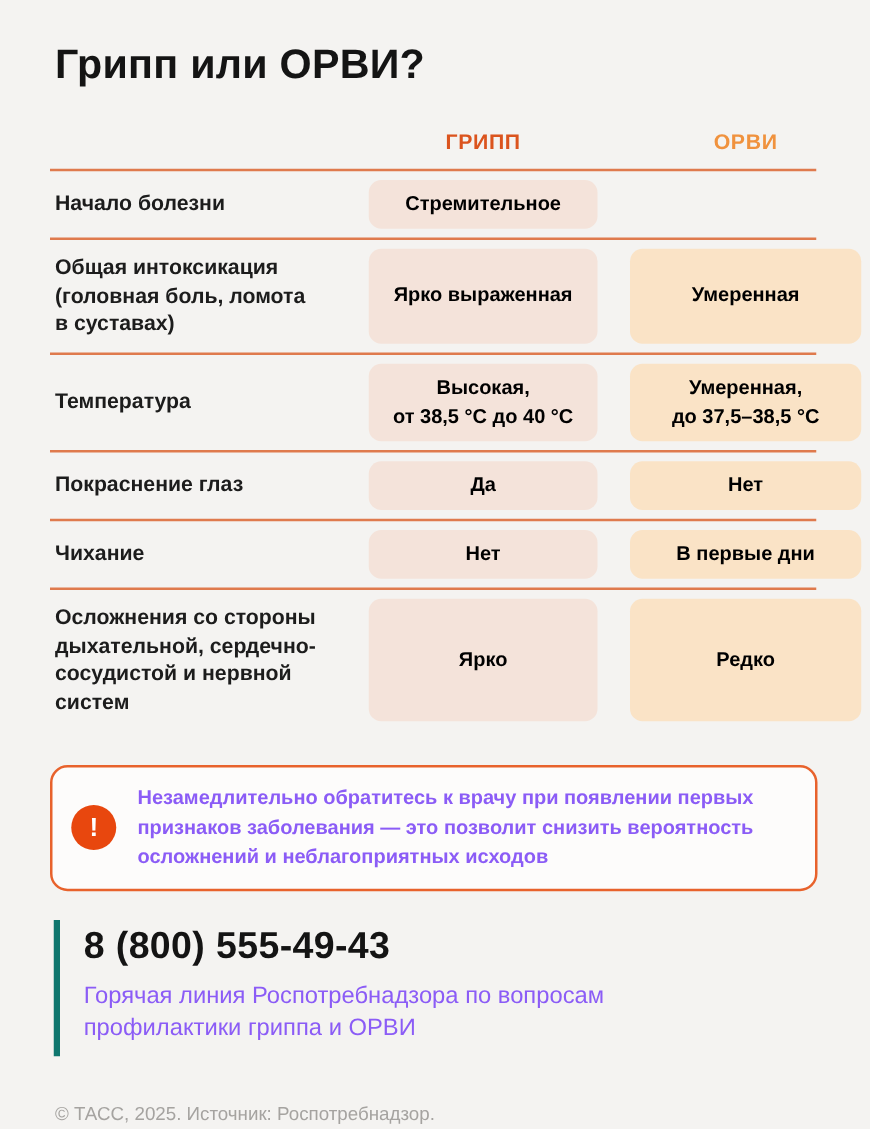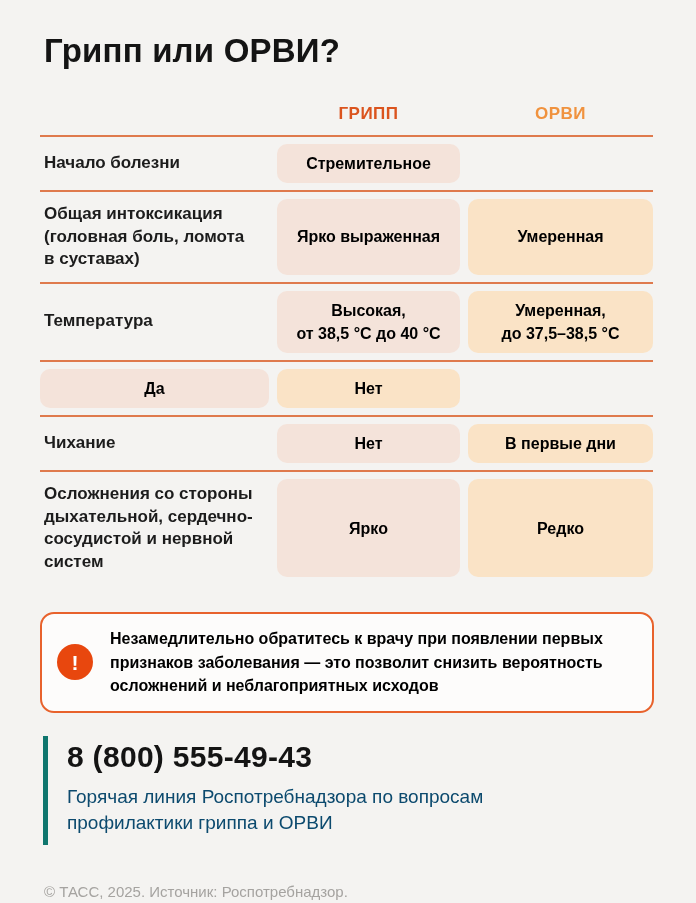--- a/index.html
+++ b/index.html
@@ -20,21 +20,21 @@
     font-weight: 700;
     letter-spacing: 0.2px;
     color: #141414;
   }
 
   
   .table-wrap { margin: 34px 43px 0 40px; width: 613px; }
   .grid-row {
     display: grid;
     grid-template-columns: 229px 183px 185px;
-    column-gap: 8px;
+    column-gap: 26px;
   }
   .col-headers { margin-bottom: 11px; }
   .col-header {
     text-align: center;
     font-size: 17px;
     font-weight: 700;
     letter-spacing: 0.5px;
   }
   .col-header.gripp { color: #DB541E; }
   .col-header.orvi  { color: #F0923E; }
@@ -92,40 +92,40 @@
     align-items: center;
     justify-content: center;
     font-size: 21px;
     font-weight: 700;
     line-height: 1;
   }
   .warning-text {
     font-size: 16px;
     font-weight: 600;
     line-height: 1.47;
-    color: #000000;
+    color: #8b5cf6;
   }
 
   
   .hotline {
     margin: 23px 44px 0 43px;
     border-left: 5px solid #0f766e;
     padding: 4px 0 8px 19px;
   }
   .hotline-phone {
     font-size: 30px;
     font-weight: 700;
     letter-spacing: 0.3px;
     color: #141414;
   }
   .hotline-desc {
     margin-top: 10px;
     font-size: 19px;
     line-height: 1.4;
-    color: #0c4a6e;
+    color: #8b5cf6;
     max-width: 450px;
   }
 
   
   .footer {
     margin: 38px 44px 0 44px;
     font-size: 15px;
     color: #A5A3A0;
   }
 </style>
@@ -158,20 +158,21 @@
 
   <div class="grid-row t-row">
     <div class="t-label">Температура</div>
     <div class="t-cell gripp">Высокая,
 от 38,5 °C до 40 °C</div>
     <div class="t-cell orvi">Умеренная,
 до 37,5–38,5 °C</div>
   </div>
 
   <div class="grid-row t-row">
+    <div class="t-label">Покраснение глаз</div>
     <div class="t-cell gripp">Да</div>
     <div class="t-cell orvi">Нет</div>
   </div>
 
   <div class="grid-row t-row">
     <div class="t-label">Чихание</div>
     <div class="t-cell gripp">Нет</div>
     <div class="t-cell orvi">В первые дни</div>
   </div>
 

